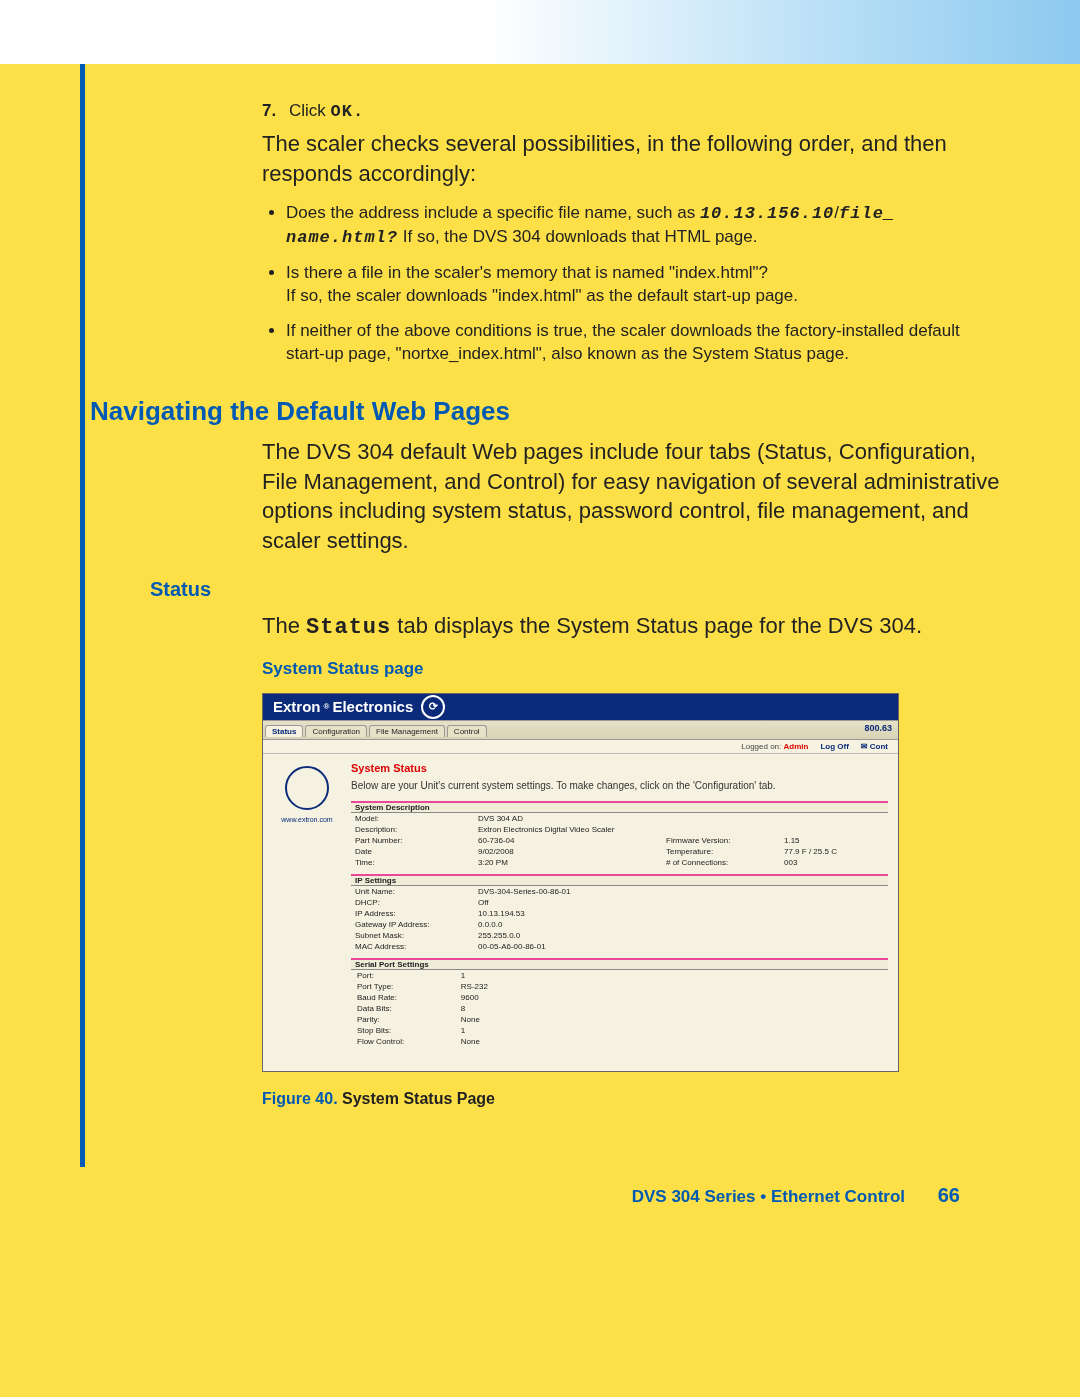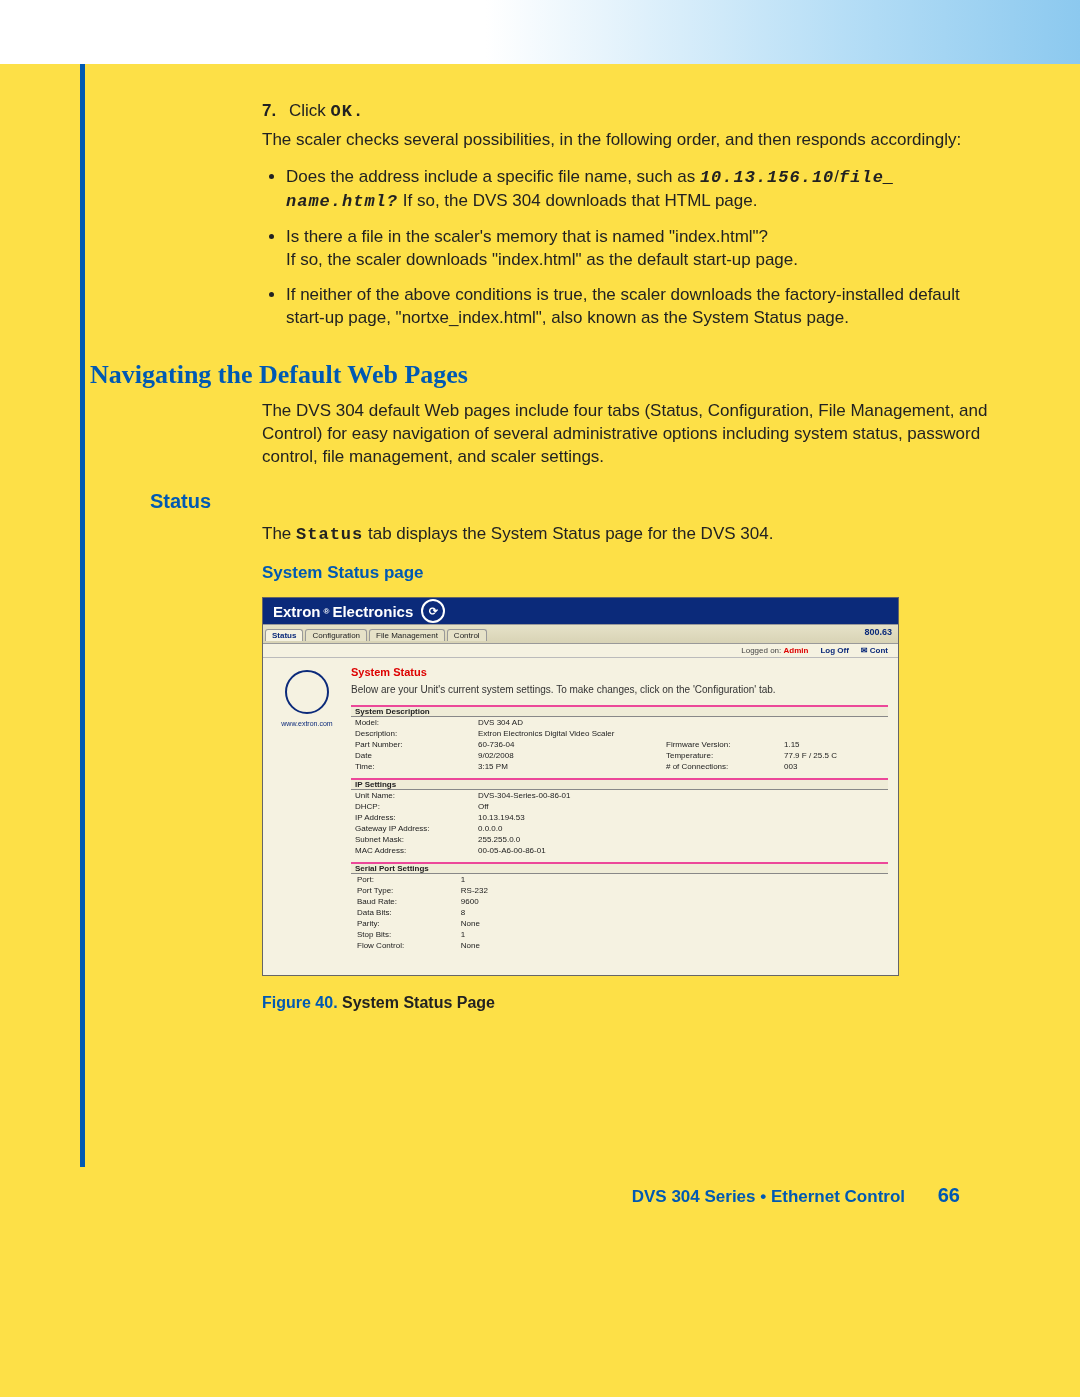--- a/index.html
+++ b/index.html
@@ -36,40 +36,39 @@
   }
   .step {
     margin-left: 112px;
     font-size: 17px;
     line-height: 1.3;
   }
   .step .num { font-weight: 700; margin-right: 8px; }
   .step .mono { font-family: "Courier New", monospace; font-weight: 700; letter-spacing: 1px; }
   .para {
     margin-left: 112px;
-    font-size: 17px;
+    font-size: 22px;
     line-height: 1.35;
     margin-top: 6px;
   }
   ul.bullets {
     margin: 14px 0 0 112px;
     padding-left: 24px;
   }
   ul.bullets li {
     font-size: 17px;
     line-height: 1.35;
     margin-bottom: 12px;
   }
   .mono-i { font-family: "Courier New", monospace; font-style: italic; font-weight: 700; letter-spacing: 1px; }
   h1.section {
     color: #0059b3;
     font-size: 26px;
     font-weight: 800;
     margin: 30px 0 10px -60px;
-    font-family: Liberation Serif, serif;
   }
   h2.sub {
     color: #0059b3;
     font-size: 20px;
     font-weight: 800;
     margin: 22px 0 10px 0px;
   }
   h3.subsub {
     color: #0059b3;
     font-size: 17px;
@@ -282,21 +281,21 @@
                   <td>1.15</td>
                 </tr>
             <tr>
                   <td class="label">Date</td>
                   <td class="val">9/02/2008</td>
                   <td class="label2">Temperature:</td>
                   <td>77.9 F / 25.5 C</td>
                 </tr>
             <tr>
                   <td class="label">Time:</td>
-                  <td class="val">3:15 PM</td>
+                  <td class="val">3:20 PM</td>
                   <td class="label2"># of Connections:</td>
                   <td>003</td>
                 </tr>
           </tbody>
             </table>
 
           <div class="ss-group-head">IP Settings</div>
           <table class="ss-table">
             <tbody>
                 <tr>

